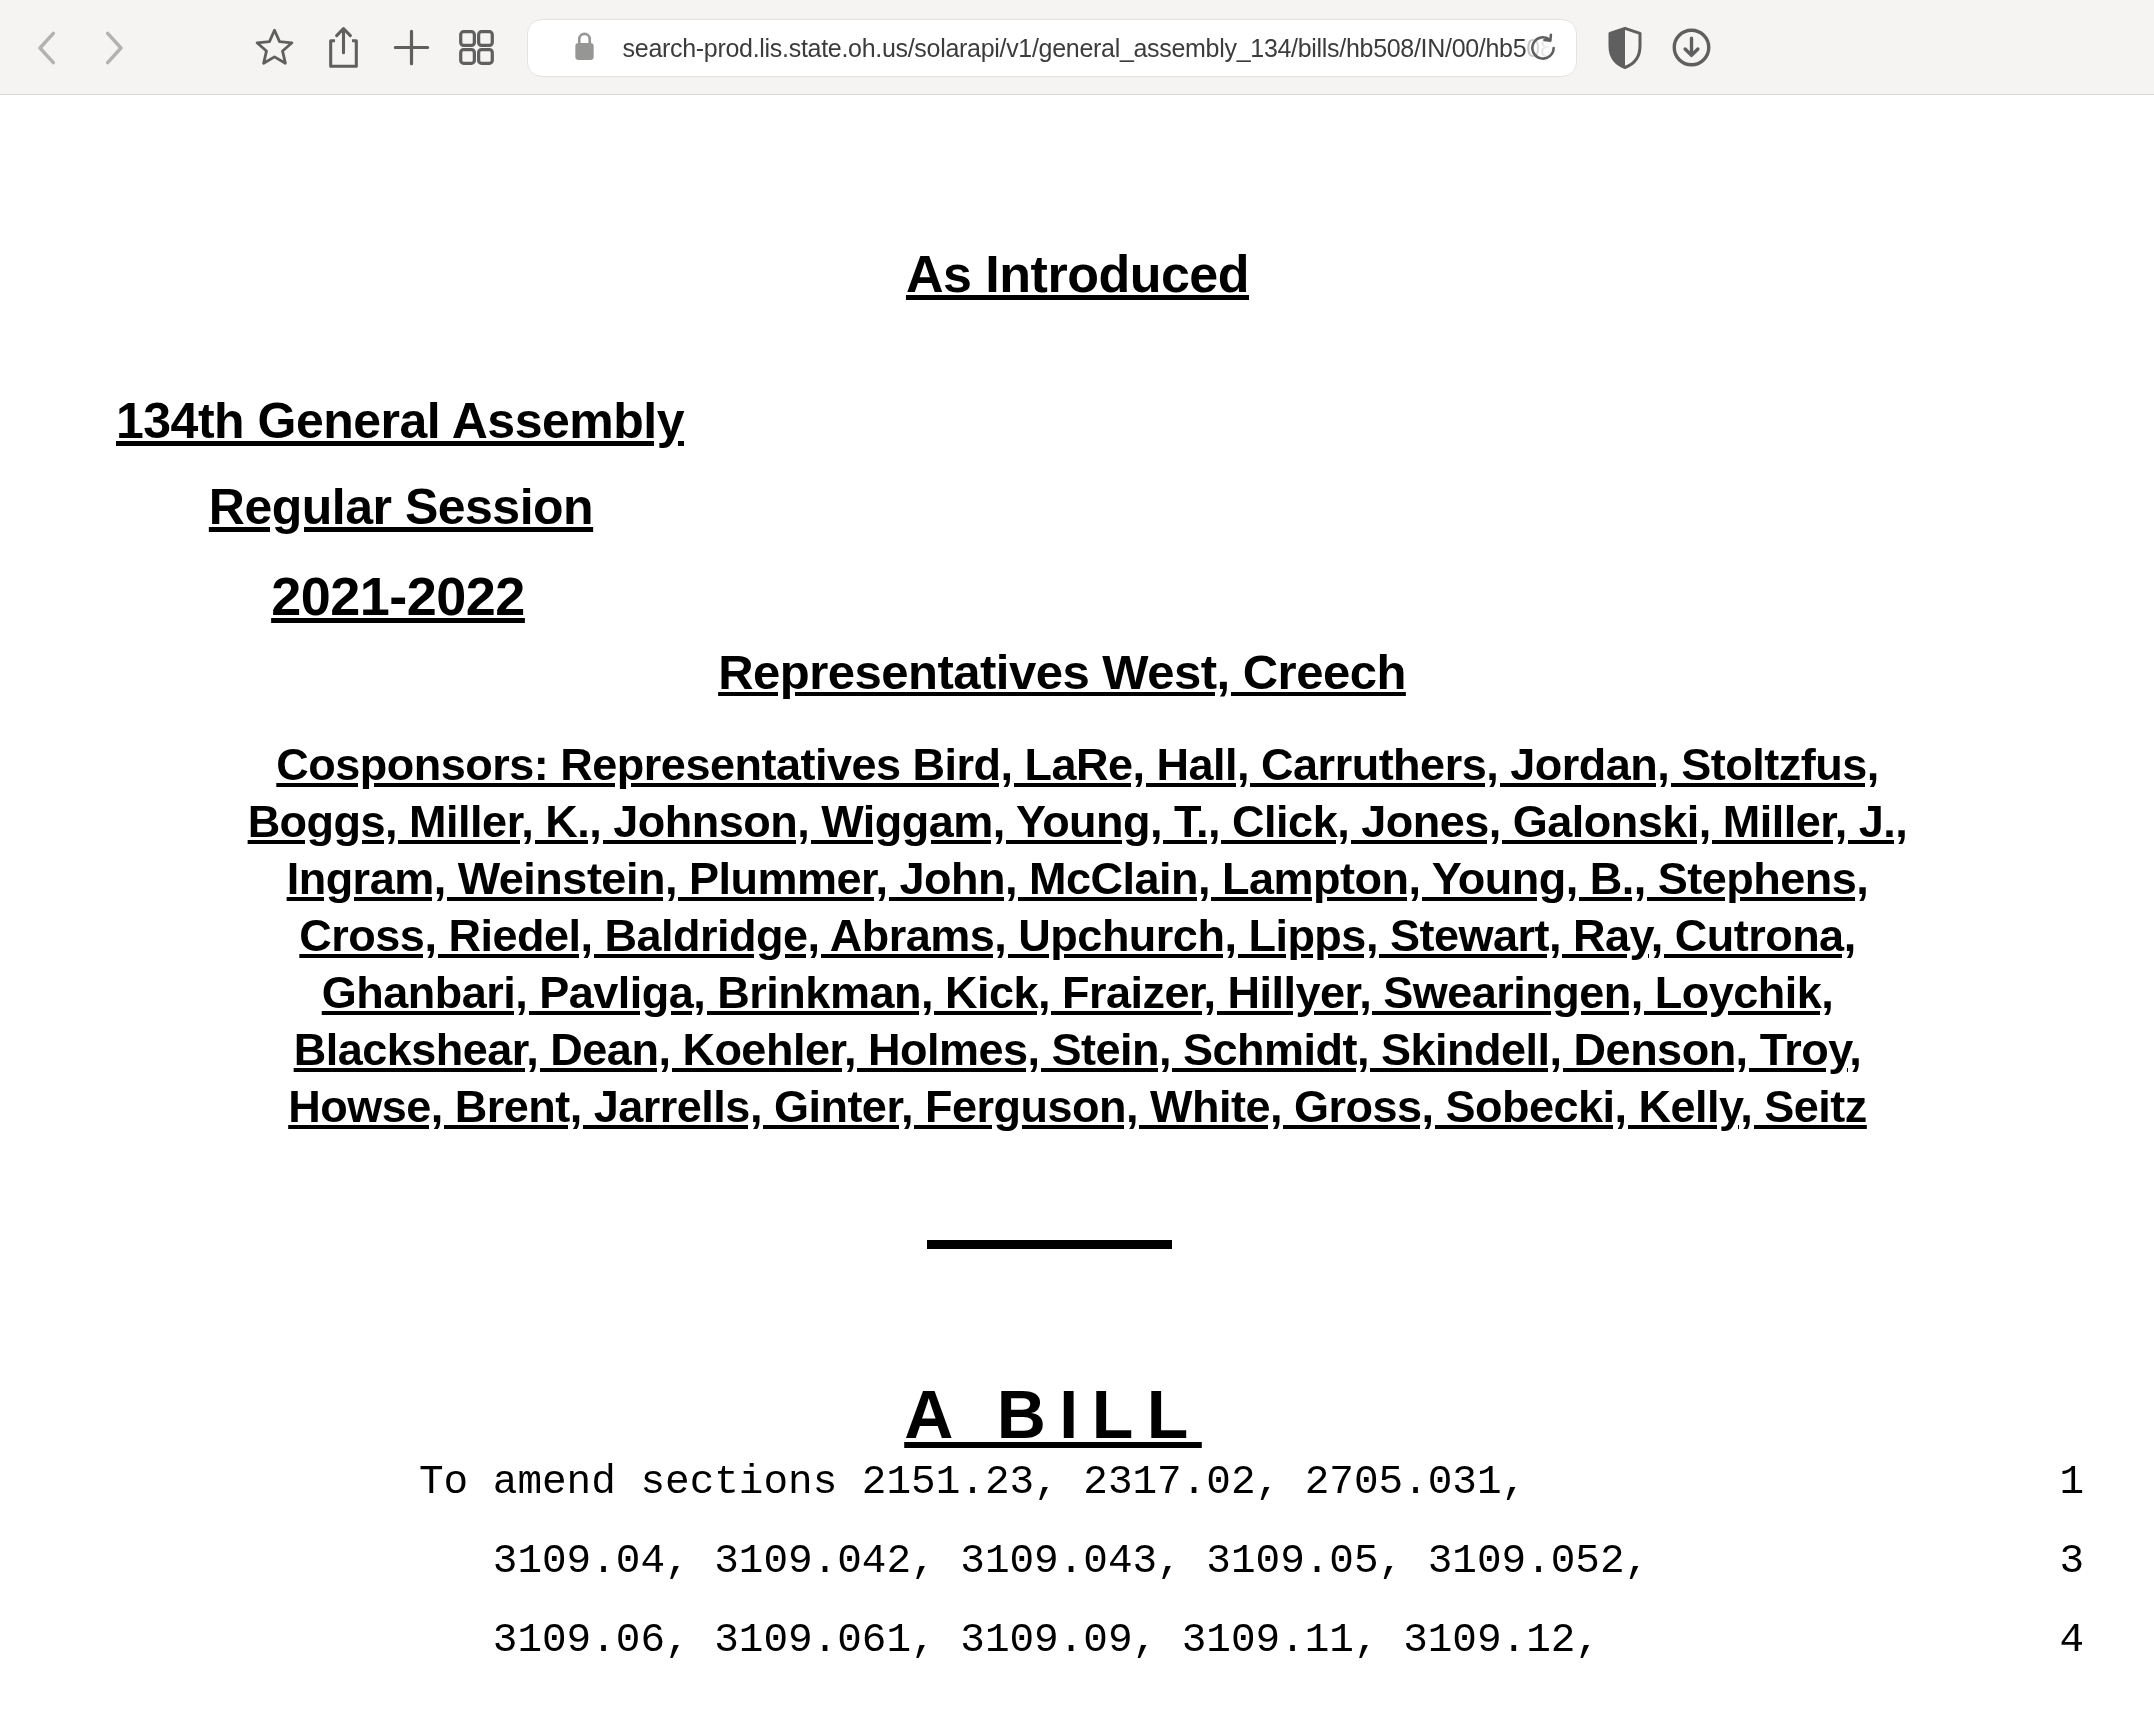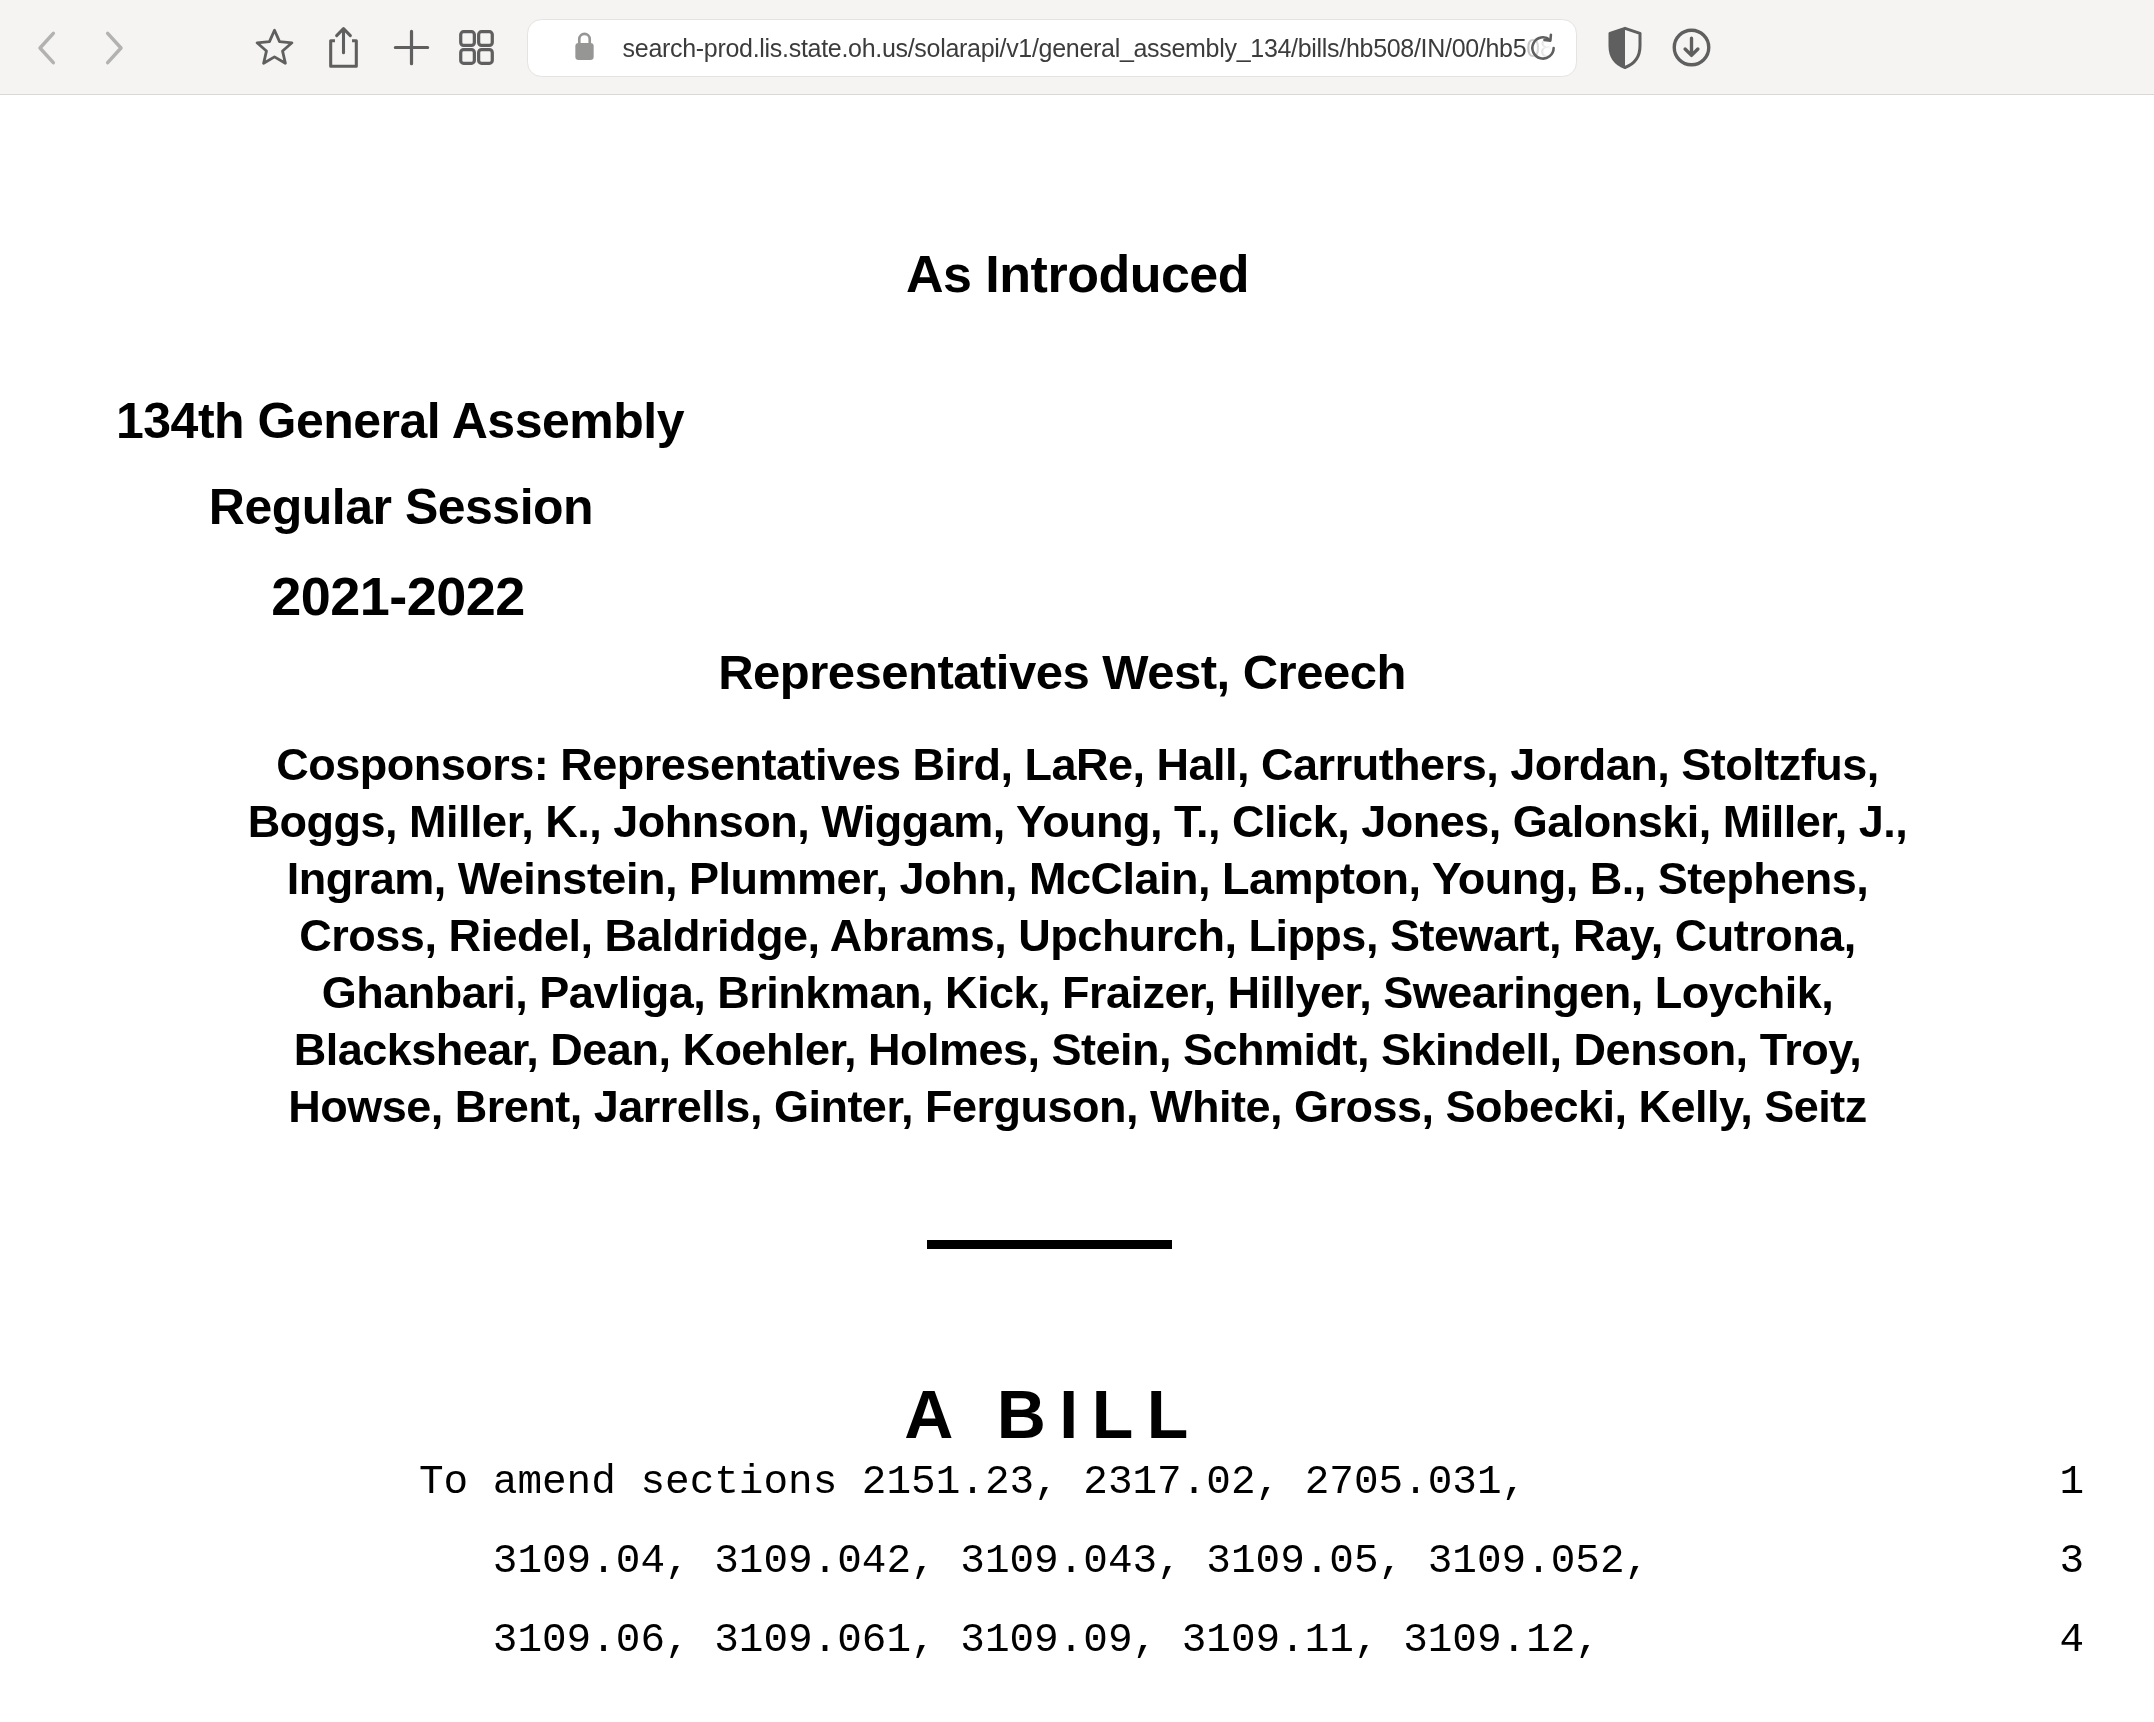--- a/index.html
+++ b/index.html
@@ -30,21 +30,21 @@
   .url-text { margin-left: 12.6px; font-size: 25px; color: #3c3c3c; white-space: nowrap;
     overflow: hidden; letter-spacing: -0.3px; }
   .url-fade { background: linear-gradient(90deg, #bdbdbc 0%, rgba(245,244,242,0) 95%);
     -webkit-background-clip: text; background-clip: text; color: transparent; }
   .url-reload { position: absolute; right: 12.6px; top: 9px; width: 40px; height: 40px;
     display: flex; align-items: center; justify-content: center; color: #5f5f5f;
     background: transparent; border: none; }
 
   
   .doc { position: relative; width: 2155px; height: 1627px; background: #fff; color: #000; }
-  .hd { font-weight: bold; letter-spacing: -0.5px; }
+  .hd { font-weight: bold; letter-spacing: -0.5px; text-decoration: underline; }
 
   .as-introduced { position: absolute; top: 149px; left: 0; right: 0;
     text-align: center; font-size: 52px; }
   .assembly  { position: absolute; top: 297px; left: 67px; width: 666px; text-align: center; font-size: 50px; }
   .session   { position: absolute; top: 383px; left: 68px; width: 666px; text-align: center; font-size: 50px; }
   .years     { position: absolute; top: 470px; left: 65px; width: 666px; text-align: center; font-size: 54px; }
   .bill-no   { position: absolute; top: 383px; left: 1530px; width: 396px; text-align: center; font-size: 50px; }
 
   .sponsors { position: absolute; top: 549px; left: 0; right: 31px;
     text-align: center; font-size: 49px; }

